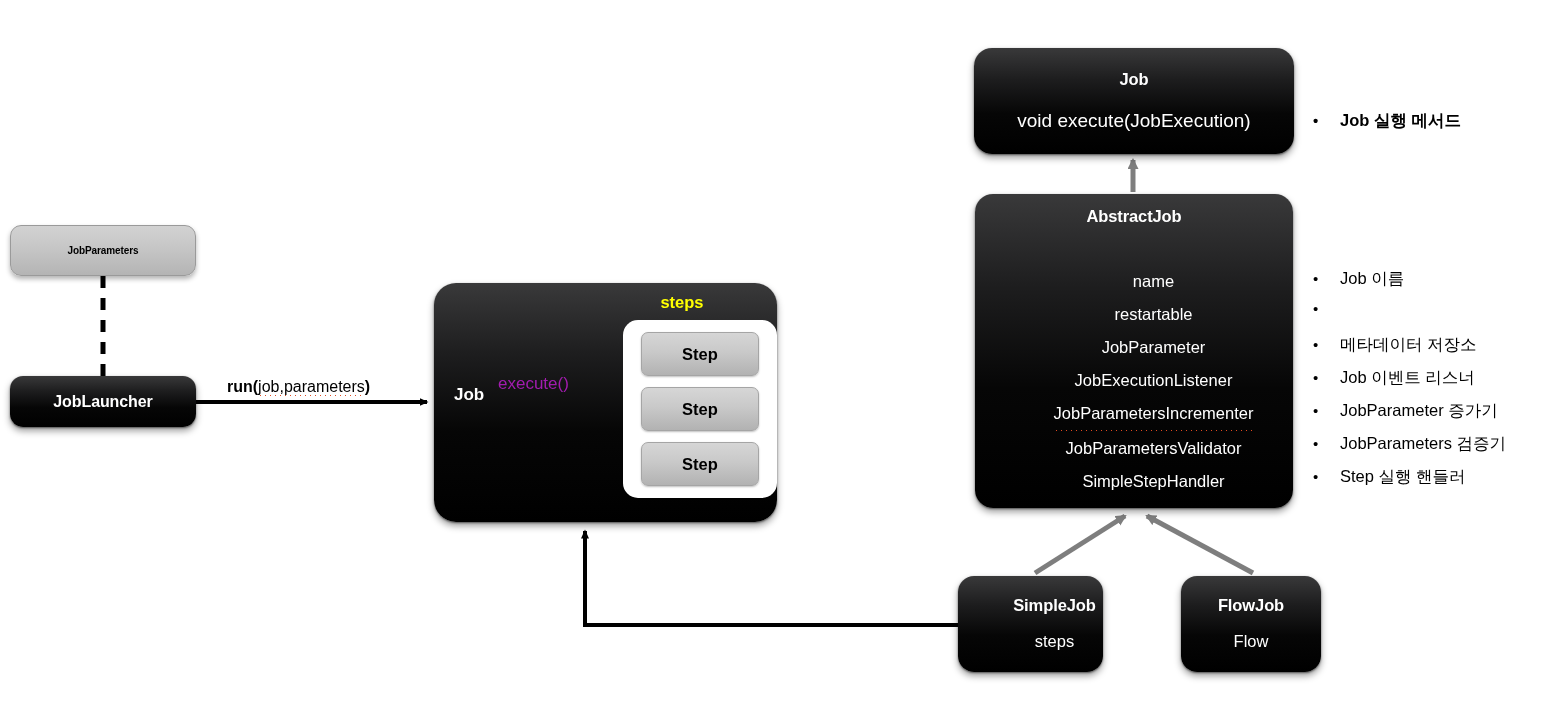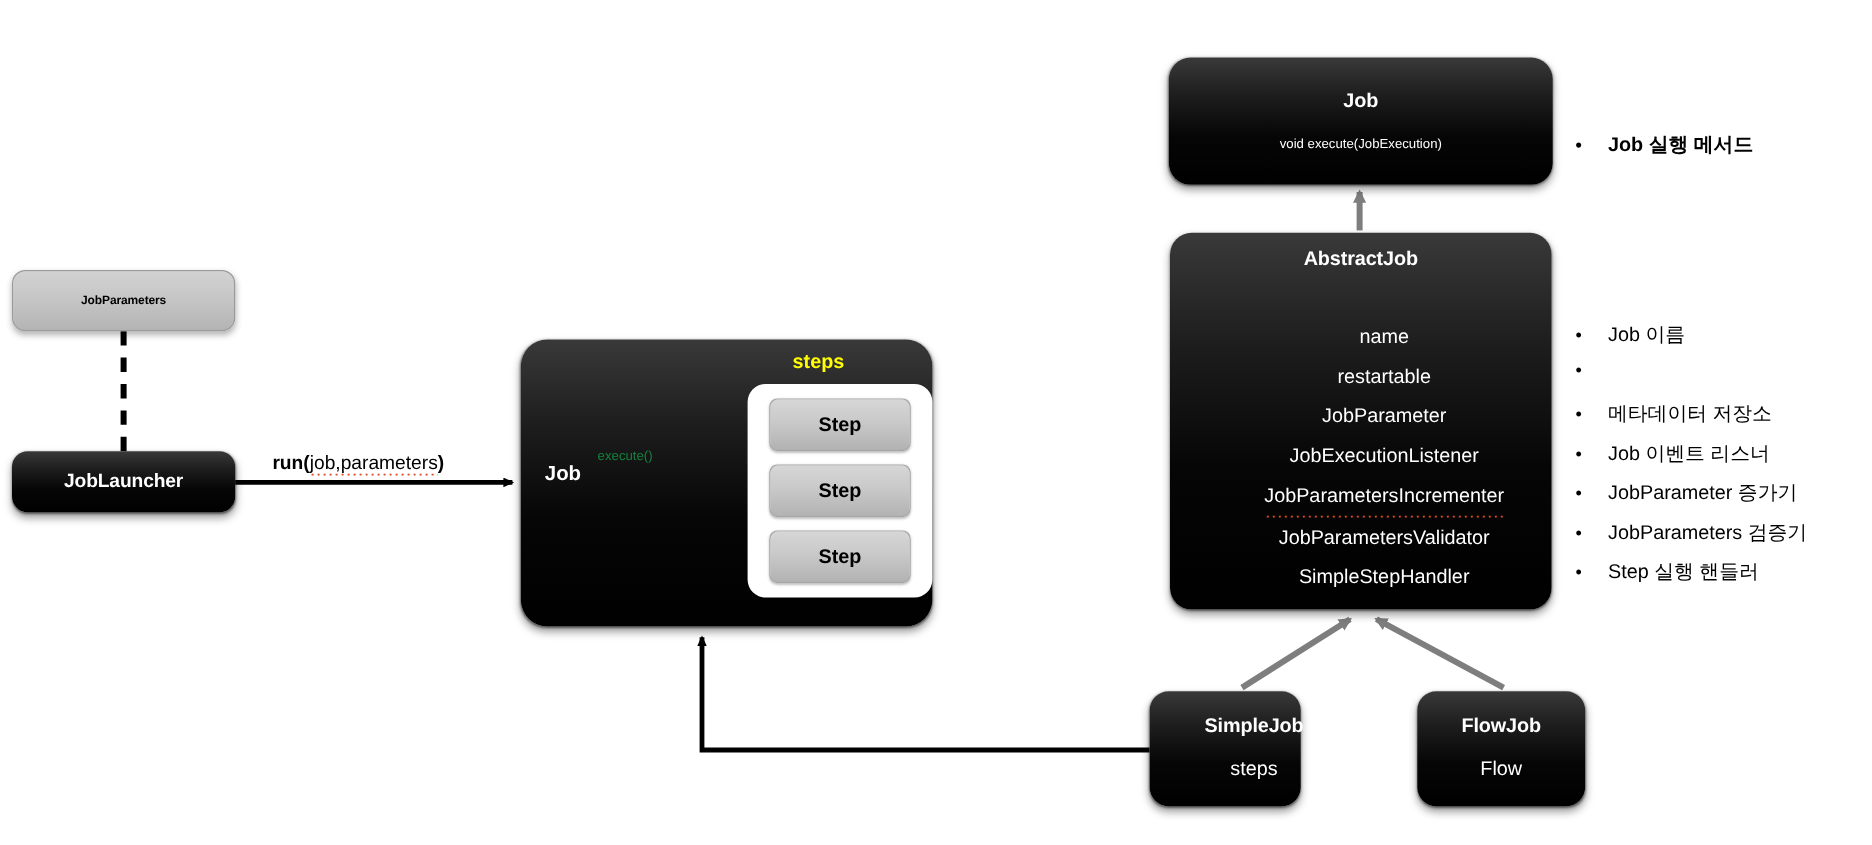--- a/index.html
+++ b/index.html
@@ -53,21 +53,21 @@
   }
   .node-sub {
     font-weight: normal;
     font-size: 16.5px;
     line-height: 1.2;
   }
 
   
   #job-interface { left: 974px; top: 48px; width: 320px; height: 106px; }
   #job-interface .node-title { font-size: 16.5px; margin-bottom: 20px; }
-  #job-interface .node-sub { font-size: 11px; }
+  #job-interface .node-sub { font-size: 19px; }
 
   
   #abstract-job {
     left: 975px; top: 194px; width: 318px; height: 314px;
     justify-content: flex-start;
     padding-top: 13px;
   }
   #abstract-job .node-title { font-size: 16.5px; }
   #abstract-job .field-list {
     margin-top: 38px;
@@ -85,21 +85,21 @@
   }
   .spellerr {
     background-image: radial-gradient(circle closest-side, #e04a20 0, #e04a20 42%, transparent 45%);
     background-position: 0 100%;
     background-size: 5px 3px;
     background-repeat: repeat-x;
     padding-bottom: 2px;
   }
 
   
-  #simple-job { left: 958px; top: 576px; width: 126px; height: 96px; border-radius: 16px; padding-left: 48px; }
+  #simple-job { left: 958px; top: 576px; width: 145px; height: 96px; border-radius: 16px; padding-left: 48px; }
   #flow-job   { left: 1181px; top: 576px; width: 140px; height: 96px; border-radius: 16px; text-align: right; }
   #simple-job .node-title, #flow-job .node-title { font-size: 16.5px; margin-bottom: 16px; }
   #simple-job .node-sub,   #flow-job .node-sub   { font-size: 16.5px; }
 
   
   #job-parameters { left: 10px; top: 225px; width: 186px; height: 51px; }
   #job-parameters .node-title { font-size: 10px; }
 
   
   #job-launcher { left: 10px; top: 376px; width: 186px; height: 51px; border-radius: 13px; }
@@ -149,22 +149,22 @@
     font-weight: bold;
     font-size: 16.5px;
     display: flex;
     align-items: center;
     justify-content: center;
     box-shadow: 0 1px 2px rgba(0,0,0,0.25);
   }
   #execute-label {
     position: absolute;
     left: 498px; top: 374px;
-    font-size: 11px;
-    color: #15803d;
+    font-size: 17px;
+    color: #a21caf;
     white-space: nowrap;
   }
 
   
   #run-label {
     position: absolute;
     left: 227px; top: 378px;
     font-size: 16px;
     color: #000000;
     white-space: nowrap;

